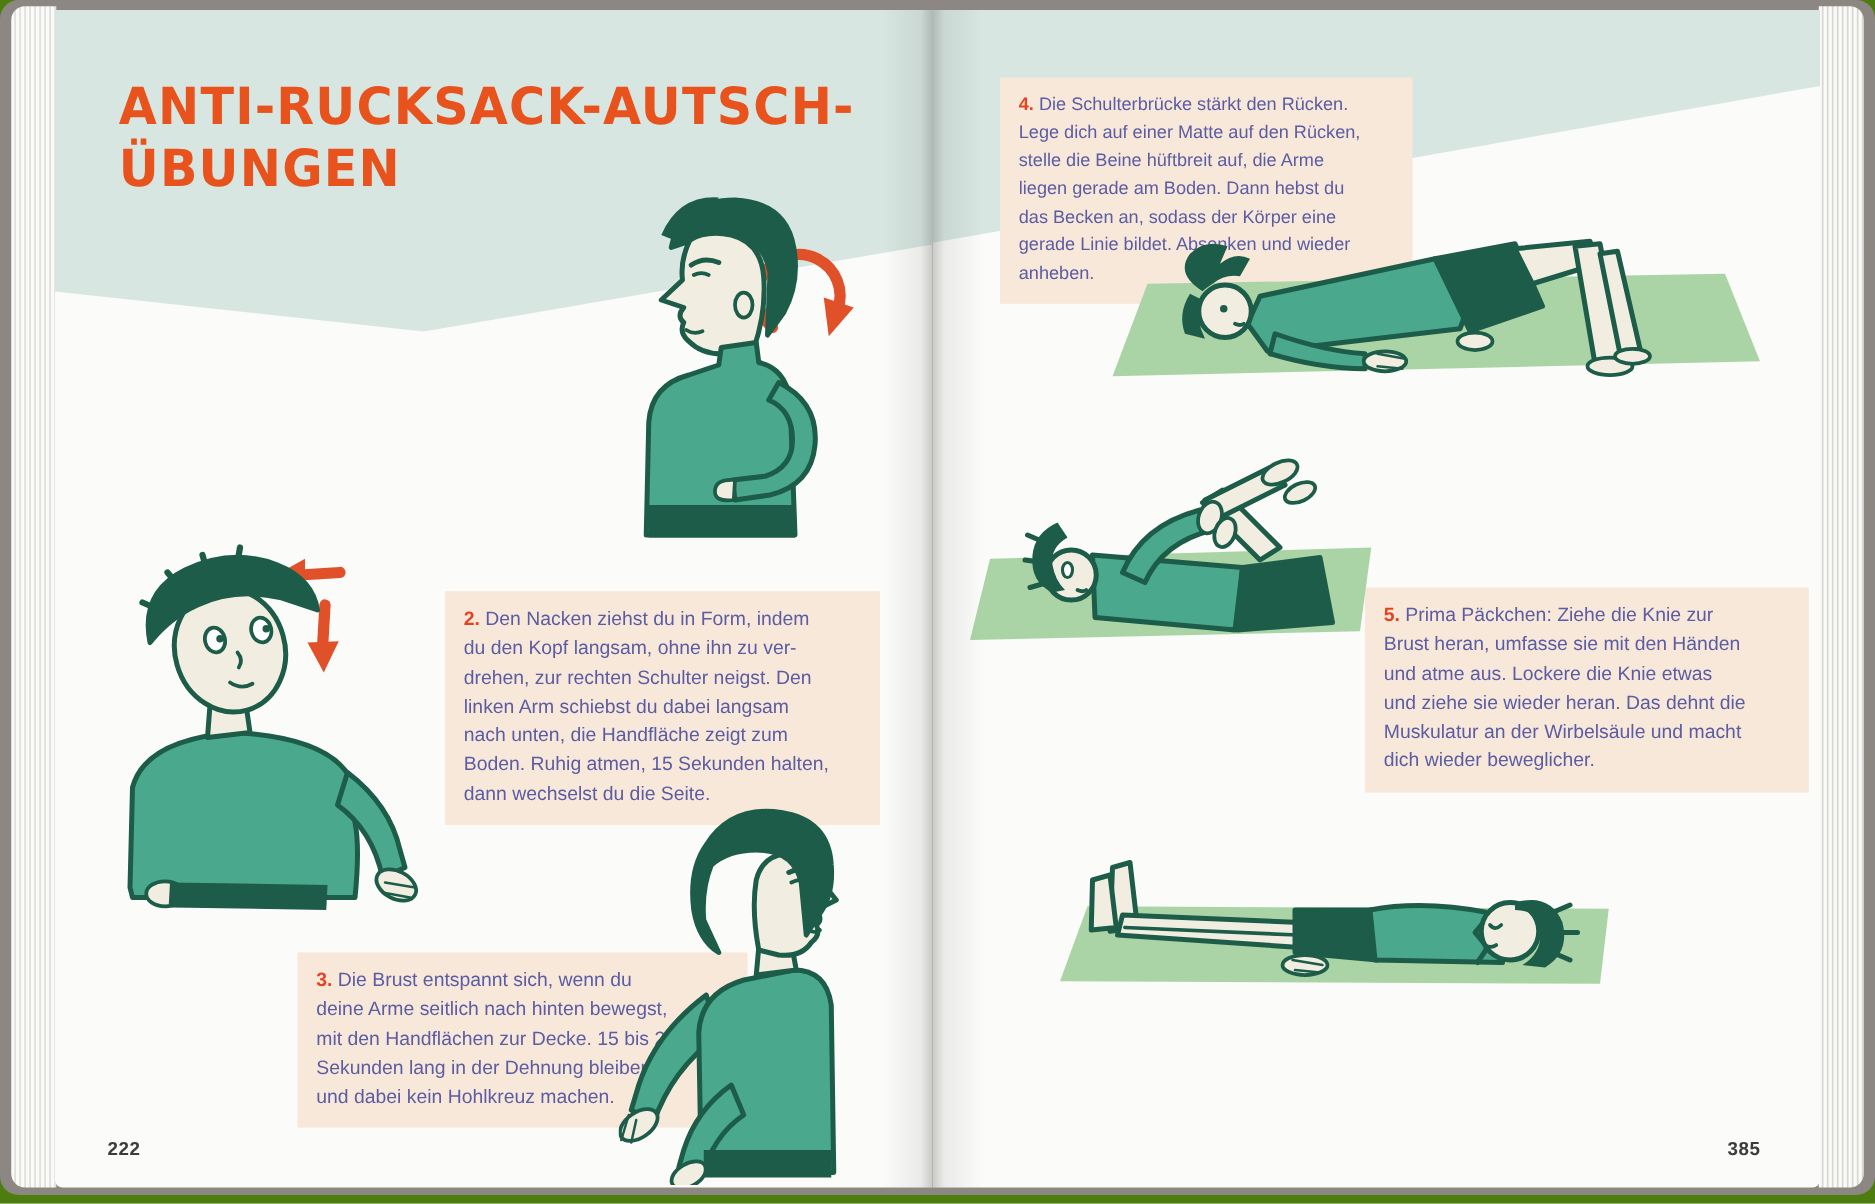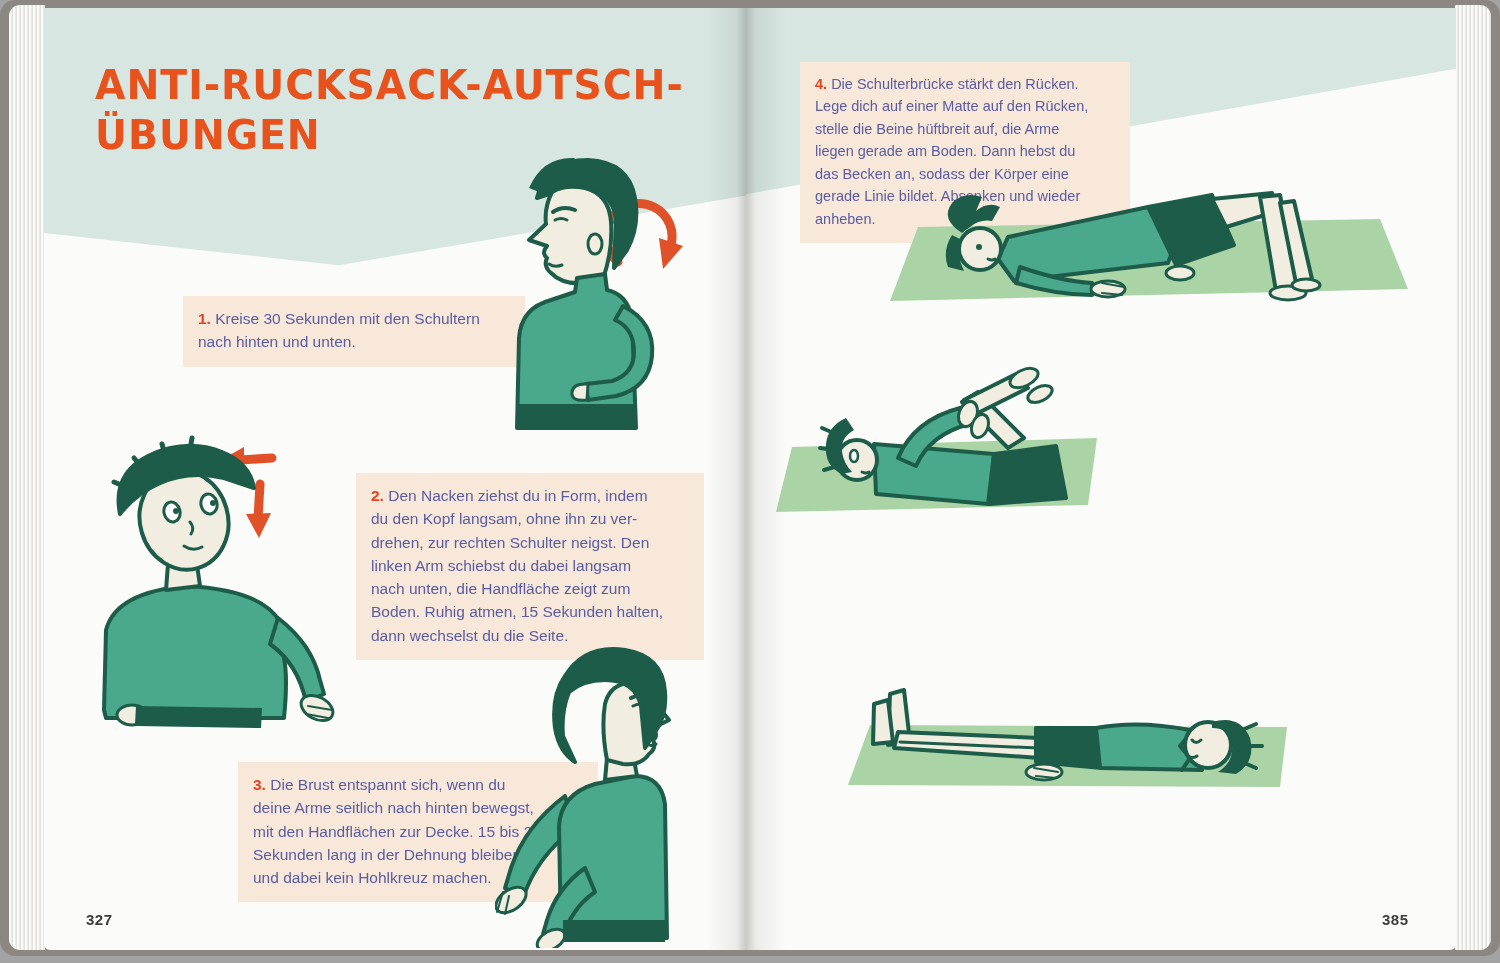--- a/index.html
+++ b/index.html
@@ -1,16 +1,16 @@
 <!DOCTYPE html>
 <html><head>
 <meta charset="utf-8">
 <style>
   html,body{margin:0;padding:0;background:#ffffff;}
-  .screen{position:relative;width:1500px;height:963px;background:#a3a3a3;overflow:hidden;
+  .screen{position:relative;width:1500px;height:963px;background:#4d7c0f;overflow:hidden;
           font-family:"Liberation Sans",sans-serif;}
   .cover{position:absolute;left:0;top:0;width:1500px;height:956px;background:#8d8783;border-radius:15px;}
   .edges{position:absolute;top:5px;height:945px;width:36px;
          background:repeating-linear-gradient(90deg,#fafaf8 0px,#fafaf8 2px,#d8d7d2 3px,#edebe7 4px);}
   .edges-left{left:9px;border-radius:11px 0 0 11px;}
   .edges-right{left:1455px;border-radius:0 11px 11px 0;}
   .page{position:absolute;top:8px;height:942px;background:#fbfbf9;}
   .page-left{left:44px;width:702px;border-radius:6px 0 0 6px;}
   .page-right{left:746px;width:710px;border-radius:0 6px 6px 0;}
   .band{position:absolute;left:0;top:0;background:#d7e6e1;}
@@ -48,25 +48,20 @@
 <div class="screen">
   <div class="cover"></div>
   <div class="edges edges-left"></div>
   <div class="edges edges-right"></div>
 
   <div class="page page-left">
     <div class="band band-left"></div>
     <h1 class="title">ANTI-RUCKSACK-AUTSCH-
 ÜBUNGEN</h1>
 
-    <div class="box b1">
-      <span class="num">1.</span>
-      <span class="txt">Kreise 30 Sekunden mit den Schultern
-nach hinten und unten.</span>
-    </div>
     <div class="box b2">
       <span class="num">2.</span>
       <span class="txt">Den Nacken ziehst du in Form, indem
 du den Kopf langsam, ohne ihn zu ver-
 drehen, zur rechten Schulter neigst. Den
 linken Arm schiebst du dabei langsam
 nach unten, die Handfläche zeigt zum
 Boden. Ruhig atmen, 15 Sekunden halten,
 dann wechselst du die Seite.</span>
     </div>
@@ -122,21 +117,21 @@
         <path d="M36 70 L22 64 M52 52 L42 40 M74 40 L70 26 M98 32 L100 20" stroke="#1d5c49" stroke-width="5"></path>
         <ellipse cx="80" cy="94" rx="8" ry="10" transform="rotate(-14 80 94)" fill="#ffffff" stroke="#1d5c49" stroke-width="3"></ellipse>
         <ellipse cx="117" cy="86" rx="8" ry="10" transform="rotate(-14 117 86)" fill="#ffffff" stroke="#1d5c49" stroke-width="3"></ellipse>
         <circle cx="84" cy="93" r="3" fill="#1d5c49"></circle>
         <circle cx="121" cy="85" r="3" fill="#1d5c49"></circle>
         <path d="M98 104 q5 6 1 12" stroke="#1d5c49" stroke-width="3" fill="none"></path>
         <path d="M92 128 q9 6 18 1" stroke="#1d5c49" stroke-width="3" fill="none"></path>
       </g>
     </svg>
 
-    <div class="pagenum pn-left">327</div>
+    <div class="pagenum pn-left">222</div>
 
     <svg class="illu i3" width="240" height="312" viewBox="0 0 240 312">
       <g stroke-linejoin="round" stroke-linecap="round">
         <path d="M70 160 Q30 190 16 232 L10 252 L28 262 Q42 220 80 192 Z" fill="#4aa88c" stroke="#1d5c49" stroke-width="4"></path>
         <ellipse cx="16" cy="264" rx="17" ry="10" transform="rotate(-35 16 264)" fill="#f2ede1" stroke="#1d5c49" stroke-width="3"></ellipse>
         <path d="M8 256 L2 276 M14 260 L10 278" stroke="#1d5c49" stroke-width="2" fill="none"></path>
         <path d="M66 302 L64 190 Q66 158 100 148 L140 140 Q166 140 170 168 L172 302 Z" fill="#4aa88c" stroke="#1d5c49" stroke-width="4"></path>
         <path d="M90 232 Q62 252 52 284 L48 298 L66 306 Q76 272 100 256 Z" fill="#4aa88c" stroke="#1d5c49" stroke-width="4"></path>
         <ellipse cx="56" cy="304" rx="15" ry="9" transform="rotate(-30 56 304)" fill="#f2ede1" stroke="#1d5c49" stroke-width="3"></ellipse>
         <rect x="68" y="284" width="102" height="22" fill="#1d5c49"></rect>
@@ -155,20 +150,29 @@
 
     <div class="box b4">
       <span class="num">4.</span>
       <span class="txt">Die Schulterbrücke stärkt den Rücken.
 Lege dich auf einer Matte auf den Rücken,
 stelle die Beine hüftbreit auf, die Arme
 liegen gerade am Boden. Dann hebst du
 das Becken an, sodass der Körper eine
 gerade Linie bildet. Absenken und wieder
 anheben.</span>
+    </div>
+    <div class="box b5">
+      <span class="num">5.</span>
+      <span class="txt">Prima Päckchen: Ziehe die Knie zur
+Brust heran, umfasse sie mit den Händen
+und atme aus. Lockere die Knie etwas
+und ziehe sie wieder heran. Das dehnt die
+Muskulatur an der Wirbelsäule und macht
+dich wieder beweglicher.</span>
     </div>
 
     <svg class="illu i4" width="545" height="210" viewBox="0 0 545 210">
       <polygon points="38,52 500,44 528,114 10,126" fill="#abd4a6"></polygon>
       <g stroke-linejoin="round" stroke-linecap="round">
         <path d="M118 84 L128 62 L268 32 L300 56 L288 88 L134 106 Z" fill="#4aa88c" stroke="#1d5c49" stroke-width="4"></path>
         <polygon points="268,32 332,20 354,70 296,90" fill="#1d5c49" stroke="#1d5c49" stroke-width="4"></polygon>
         <polygon points="332,24 392,18 398,36 346,52" fill="#f2ede1" stroke="#1d5c49" stroke-width="4"></polygon>
         <polygon points="380,22 400,20 418,112 396,116" fill="#f2ede1" stroke="#1d5c49" stroke-width="4"></polygon>
         <polygon points="400,28 414,26 432,104 416,108" fill="#f2ede1" stroke="#1d5c49" stroke-width="4"></polygon>

